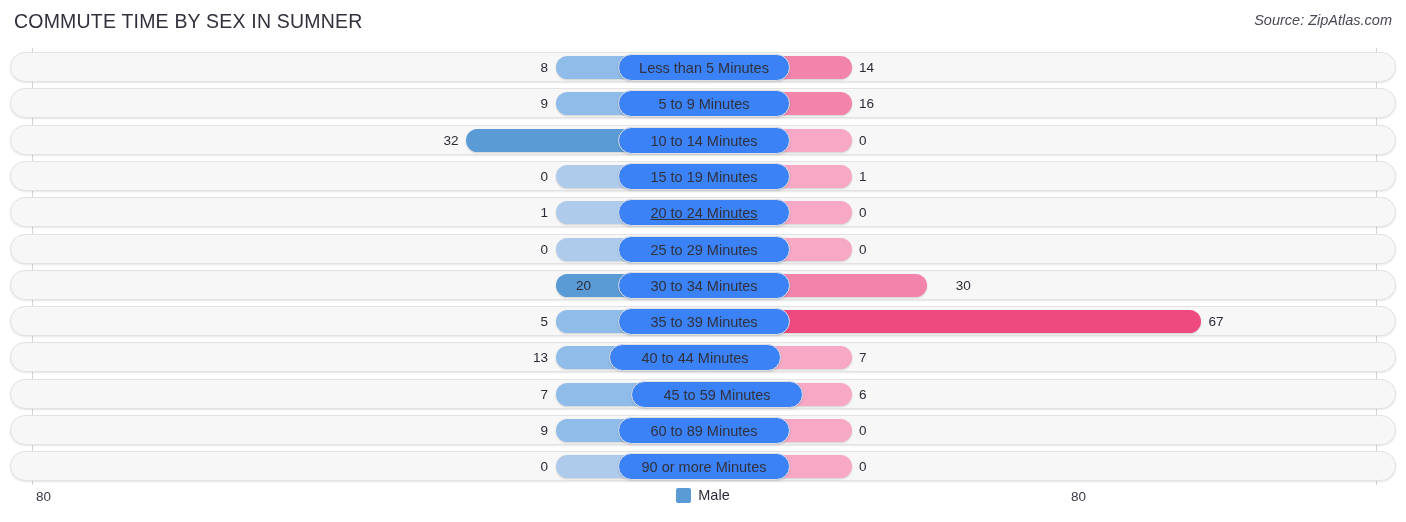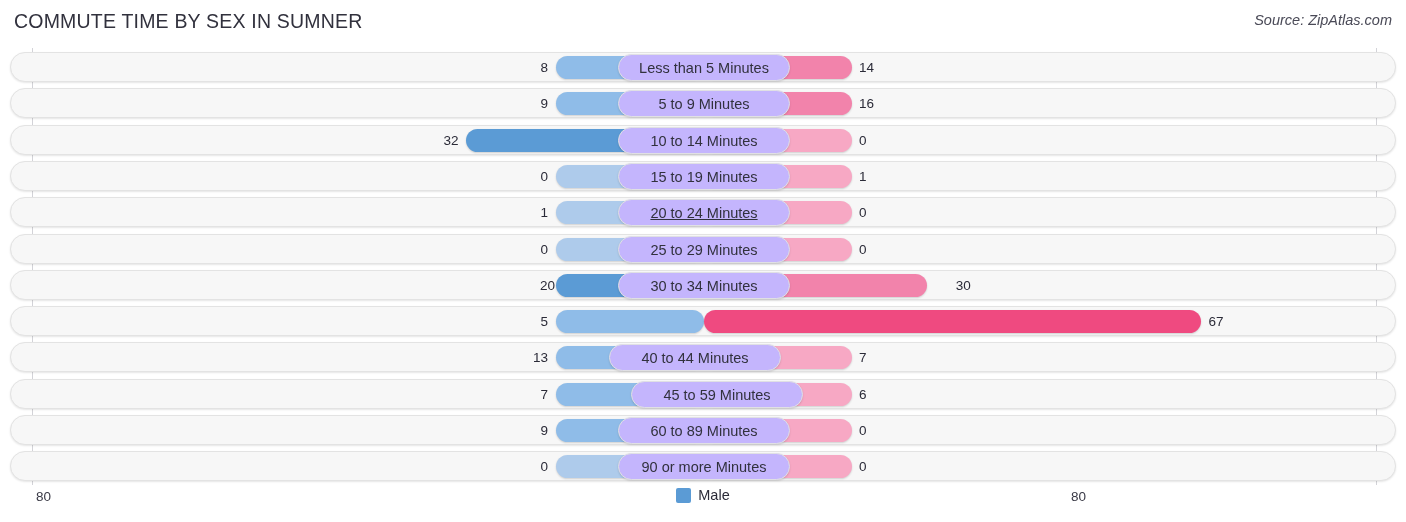--- a/index.html
+++ b/index.html
@@ -100,21 +100,21 @@
     line-height: 20px;
   }
   .val.left-out  { text-align: right; }
   .val.right-out { text-align: left; }
 
   .cat-pill {
     position: absolute;
     top: 1px;
     height: 27px;
     line-height: 27px;
-    background: #c4b5fd;
+    background: #3b82f6;
     border: 1px solid #e0e0e4;
     border-radius: 14px;
     font-size: 14.5px;
     color: #31313d;
     text-align: center;
     white-space: nowrap;
     box-shadow: 0 1px 2px rgba(0,0,0,0.13);
     padding: 0 12px;
     box-sizing: border-box;
   }
@@ -214,29 +214,30 @@
       <div class="row" style="top: 185.5px;">
         <div class="bar male" style="left: 545px; width: 148px; background: rgb(174, 203, 235);"></div>
         <div class="bar female" style="left: 693px; width: 148px; background: rgb(247, 168, 196);"></div>
         <div class="val left-out" style="right: 847px;">0</div>
         <div class="val right-out" style="left: 848px;">0</div>
         <div class="cat-pill" style="left: 607px; width: 172px;">25 to 29 Minutes</div>
       </div>
       <div class="row" style="top: 221.8px;">
         <div class="bar male" style="left: 544.5px; width: 148.5px; background: rgb(91, 155, 213);"></div>
         <div class="bar female" style="left: 693px; width: 222.75px; background: rgb(242, 131, 171);"></div>
-        <div class="val left-out" style="right: 840px;">20</div>
+        <div class="val left-out" style="right: 804px;">20</div>
         <div class="val right-out" style="left: 922.75px; margin-left: 22px;">30</div>
         <div class="cat-pill" style="left: 607px; width: 172px;">30 to 34 Minutes</div>
       </div>
       <div class="row" style="top: 258.1px;">
         <div class="bar male" style="left: 545px; width: 148px; background: rgb(143, 188, 232);"></div>
         <div class="bar female" style="left: 693px; width: 497.475px; background: rgb(239, 74, 128);"></div>
         <div class="val left-out" style="right: 847px;">5</div>
         <div class="val right-out" style="left: 1197.47px;">67</div>
+        <div class="cat-pill" style="left: 607px; width: 172px;">35 to 39 Minutes</div>
       </div>
       <div class="row" style="top: 294.4px;">
         <div class="bar male" style="left: 545px; width: 148px; background: rgb(143, 188, 232);"></div>
         <div class="bar female" style="left: 693px; width: 148px; background: rgb(247, 168, 196);"></div>
         <div class="val left-out" style="right: 847px; margin-left: 39px;">13</div>
         <div class="val right-out" style="left: 848px;">7</div>
         <div class="cat-pill" style="left: 598px; width: 172px;">40 to 44 Minutes</div>
       </div>
       <div class="row" style="top: 330.7px;">
         <div class="bar male" style="left: 545px; width: 148px; background: rgb(143, 188, 232);"></div>

